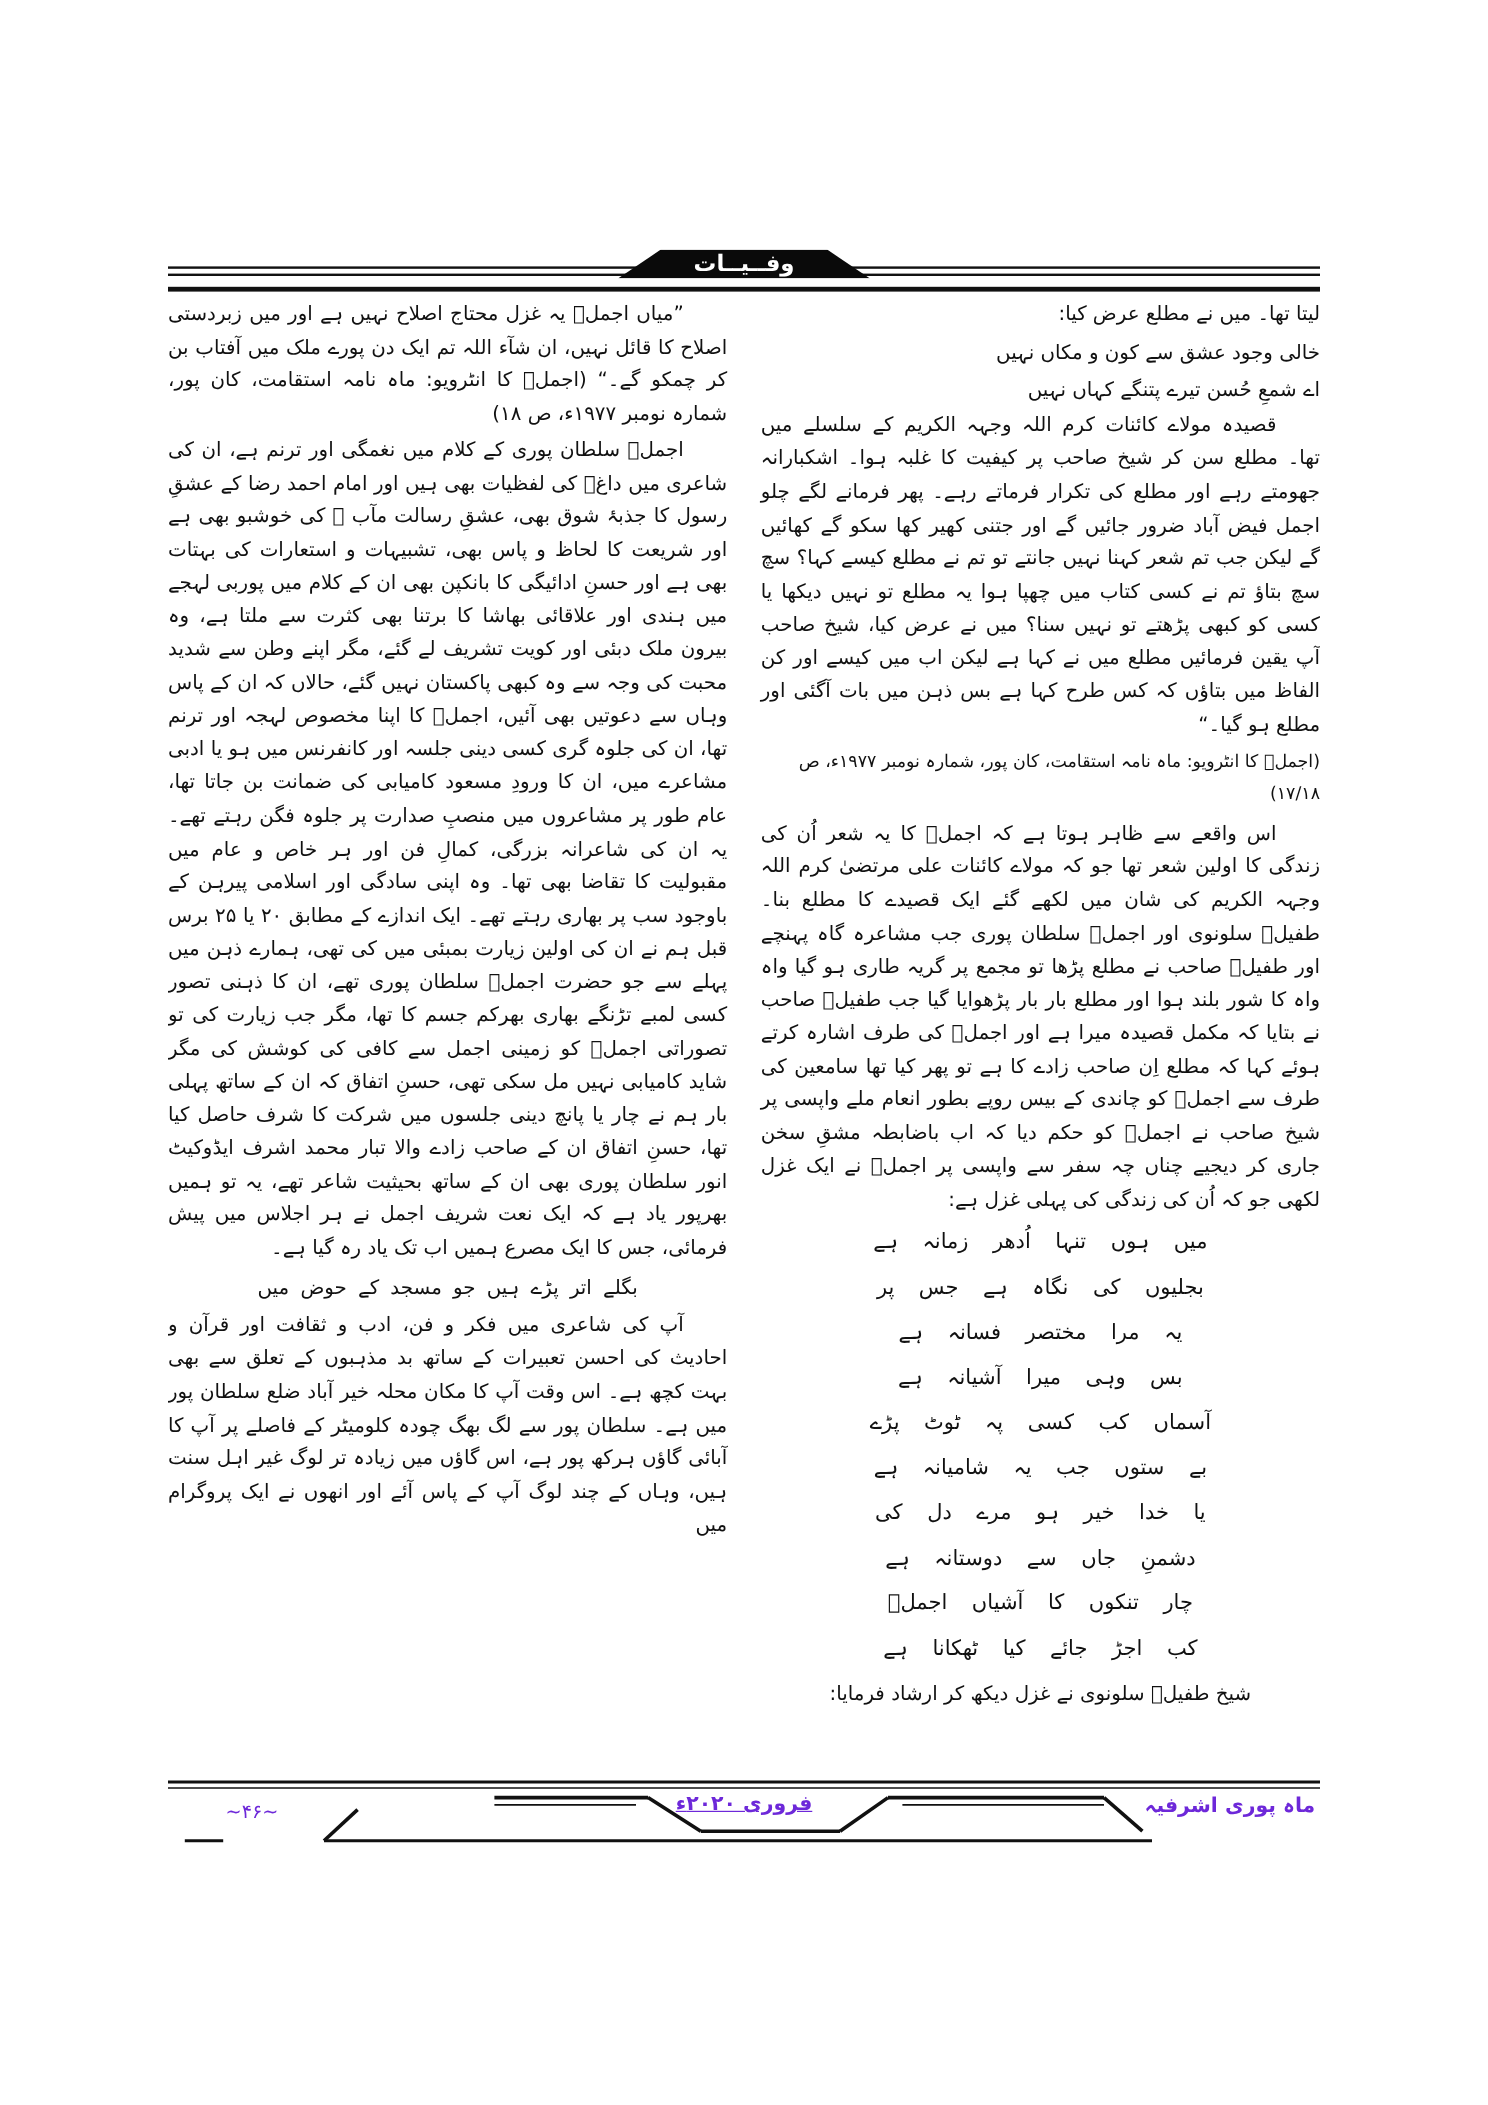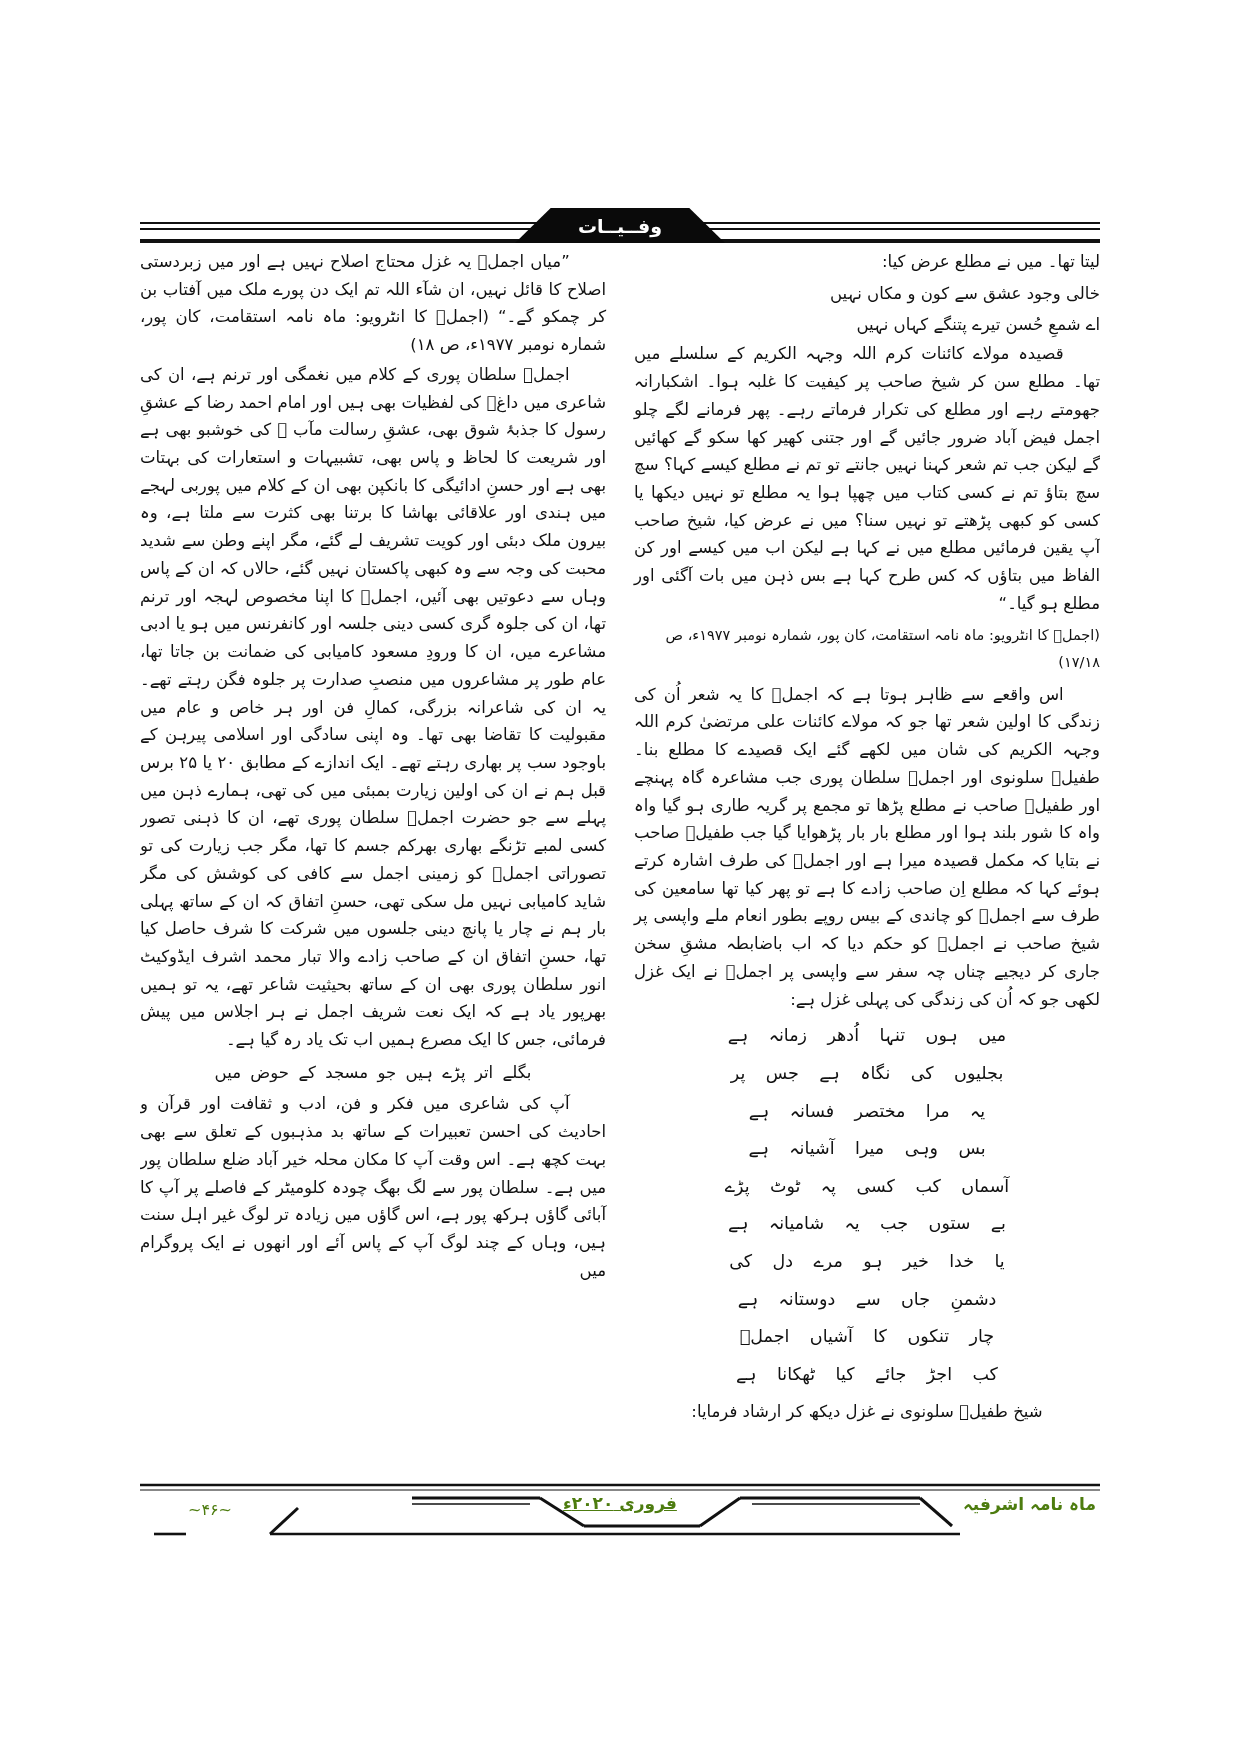--- a/index.html
+++ b/index.html
@@ -9,21 +9,21 @@
     font-family:"DejaVu Sans", sans-serif;
   }
   
   .page-header{position:absolute;top:192px;left:140px;right:140px;height:58px;}
   .hrule{position:absolute;left:0;right:0;background:#111;}
   .hrule.thin1{top:30px;height:2px;}
   .hrule.thin2{top:36px;height:2px;}
   .hrule.thick{top:47px;height:4px;}
   .header-banner{
     position:absolute;top:16px;left:50%;transform:translateX(-50%);
-    width:210px;height:35px;background:#0a0a0a;color:#fff;z-index:2;
+    width:210px;height:24px;background:#0a0a0a;color:#fff;z-index:2;
     clip-path:polygon(0 100%,17% 0,83% 0,100% 100%);
     display:flex;align-items:center;justify-content:center;
     font-size:19px;letter-spacing:3px;font-weight:bold;
   }
   
   .columns{
     position:absolute;top:248px;left:140px;right:140px;height:1228px;
     display:flex;gap:28px;direction:rtl;overflow:hidden;
   }
   .col{flex:1;direction:rtl;text-align:justify;font-size:16.5px;line-height:1.68;}
@@ -31,21 +31,21 @@
   .indent{text-indent:2.2em;}
   .couplet-line{text-align:right;line-height:1.9;}
   .citation{text-align:right;font-size:14.5px;line-height:1.9;margin:4px 0;}
   .ghazal-block{margin:4px 0 2px 0;}
   .ghazal-line{text-align:center;word-spacing:0.85em;line-height:2.15;font-size:17.5px;}
   .closing-line{text-align:center;line-height:1.9;margin-top:2px;}
   .naat-line{text-align:center;line-height:2.1;word-spacing:0.25em;}
   
   .page-footer{position:absolute;left:140px;right:140px;top:1482px;height:60px;}
   .page-footer svg{position:absolute;inset:0;width:100%;height:100%;}
-  .footer-label{position:absolute;font-size:17px;white-space:nowrap;color:#4d7c0f;}
+  .footer-label{position:absolute;font-size:17px;white-space:nowrap;color:#6d28d9;}
   .footer-magazine{right:4px;top:12px;font-weight:bold;}
   .footer-date{left:50%;top:11px;transform:translateX(-50%);font-weight:bold;text-decoration:underline;}
   .footer-pageno{left:48px;top:18px;font-size:16px;}
 </style>
 </head>
 <body>
 
 <div class="page">
 
   <header class="page-header">
@@ -103,18 +103,18 @@
       <line x1="444" y1="44" x2="560" y2="44" stroke="#111" stroke-width="3"></line>
       <line x1="400" y1="16" x2="444" y2="44" stroke="#111" stroke-width="3"></line>
 
       <line x1="272" y1="16" x2="400" y2="16" stroke="#111" stroke-width="3"></line>
       <line x1="272" y1="22" x2="390" y2="22" stroke="#111" stroke-width="1.4"></line>
 
       <line x1="130" y1="52" x2="820" y2="52" stroke="#111" stroke-width="2.6"></line>
       <line x1="130" y1="52" x2="158" y2="26" stroke="#111" stroke-width="3"></line>
       <line x1="14" y1="52" x2="46" y2="52" stroke="#111" stroke-width="2.6"></line>
     </svg>
-    <span class="footer-label footer-magazine">ماہ نامہ اشرفیہ</span>
+    <span class="footer-label footer-magazine">ماہ پوری اشرفیہ</span>
     <span class="footer-label footer-date">فروری ۲۰۲۰ء</span>
     <span class="footer-label footer-pageno">~۴۶~</span>
   </footer>
 
 </div>
 
 </body></html>

